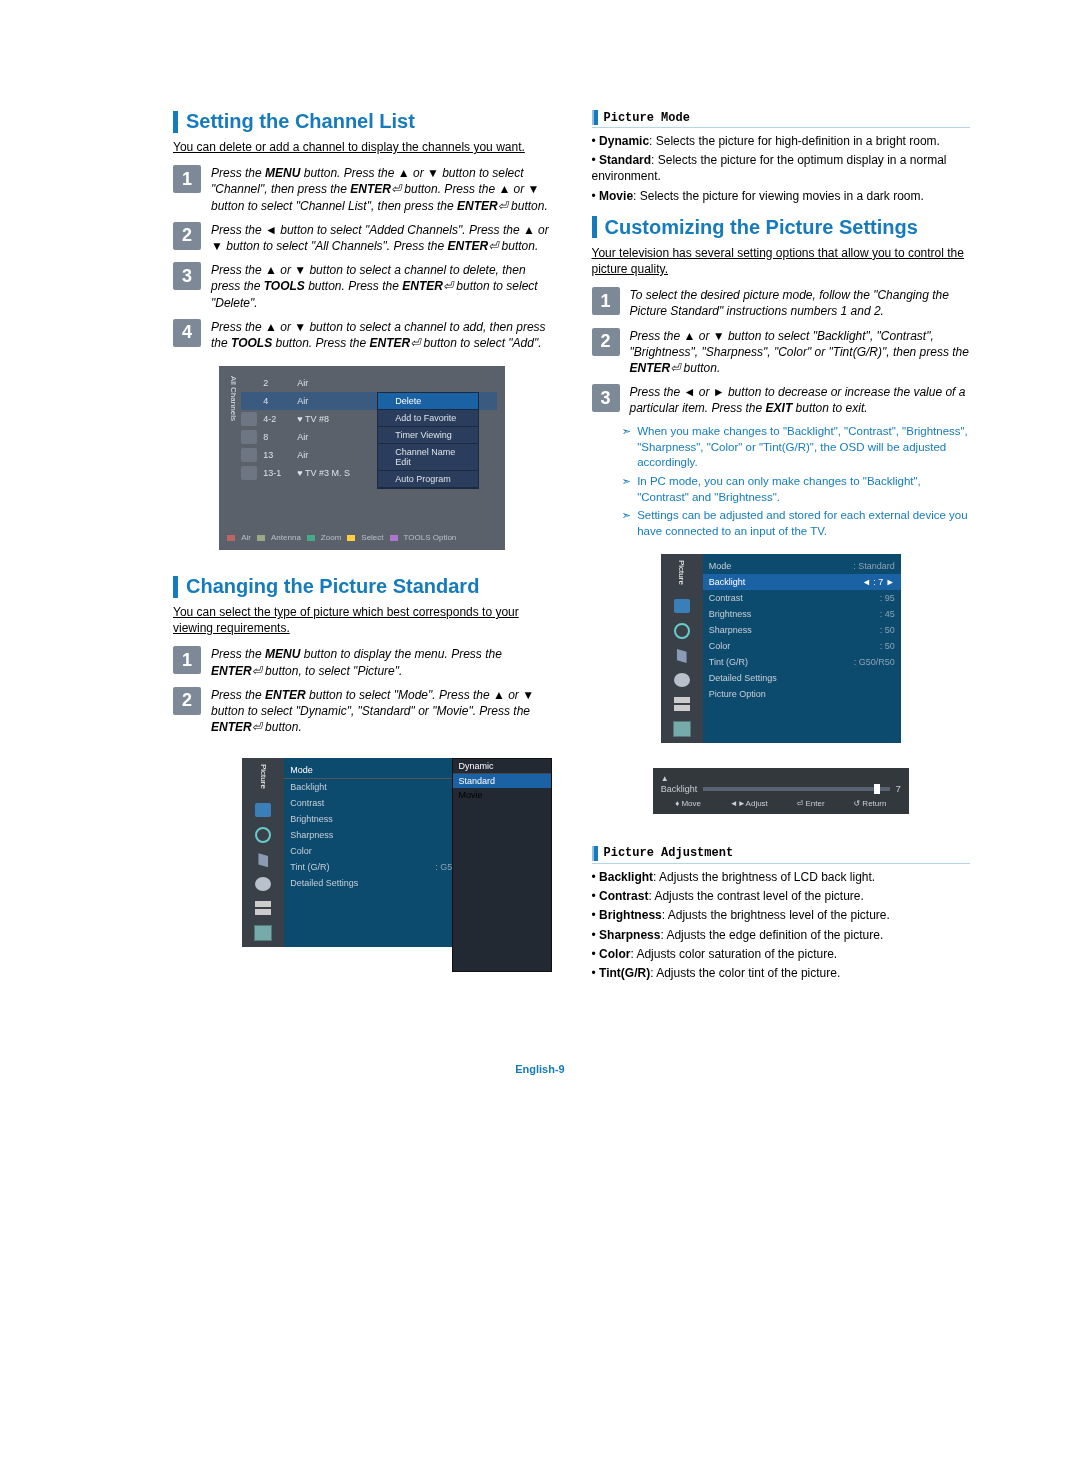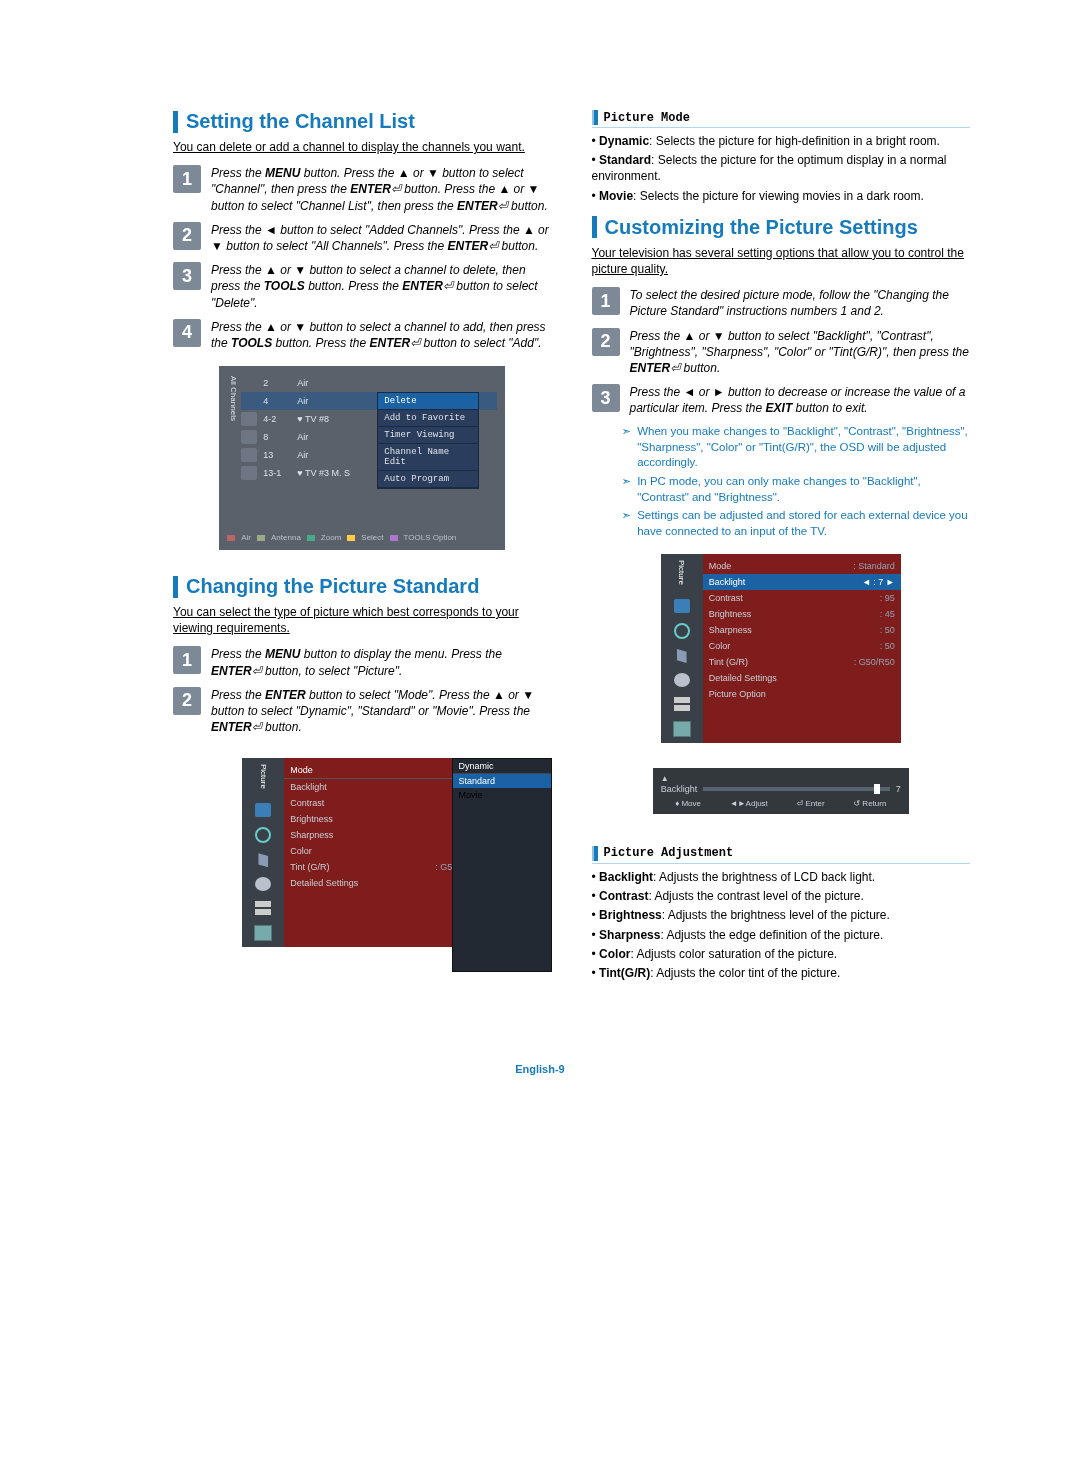--- a/index.html
+++ b/index.html
@@ -143,39 +143,38 @@
   .ui-ctx {
     position: relative;
     left: 150px;
     top: -90px;
     width: 100px;
     background: #2b3d5c;
     border: 1px solid #1a2a42;
     font-size: 9px;
   }
   .ui-ctx div {
-    padding: 3px 6px;
+    padding: 3px 17px;
     border-bottom: 1px solid #1a2a42;
-    font-family: Liberation Mono, monospace;
   }
   .ui-ctx div.sel { background: #1a62a4; color: #fff; }
   .ui-foot {
     font-size: 8px;
     color: #b8c0c8;
     padding-top: 4px;
     margin-top: -50px;
   }
   .ui-foot span { margin-right: 6px; }
   .mini-box { display:inline-block; width:8px; height:6px; vertical-align:middle; margin-right:2px; }
 
   
   .ui-pic {
     width: 240px;
     margin: 15px auto 25px auto;
-    background: #7f1d1d;
+    background: #0c4a6e;
     font-size: 9px;
     color: #c8cfd6;
     display: flex;
   }
   .ui-picside {
     width: 42px;
     background: #3a4047;
     padding: 6px 0;
     display: flex;
     flex-direction: column;

